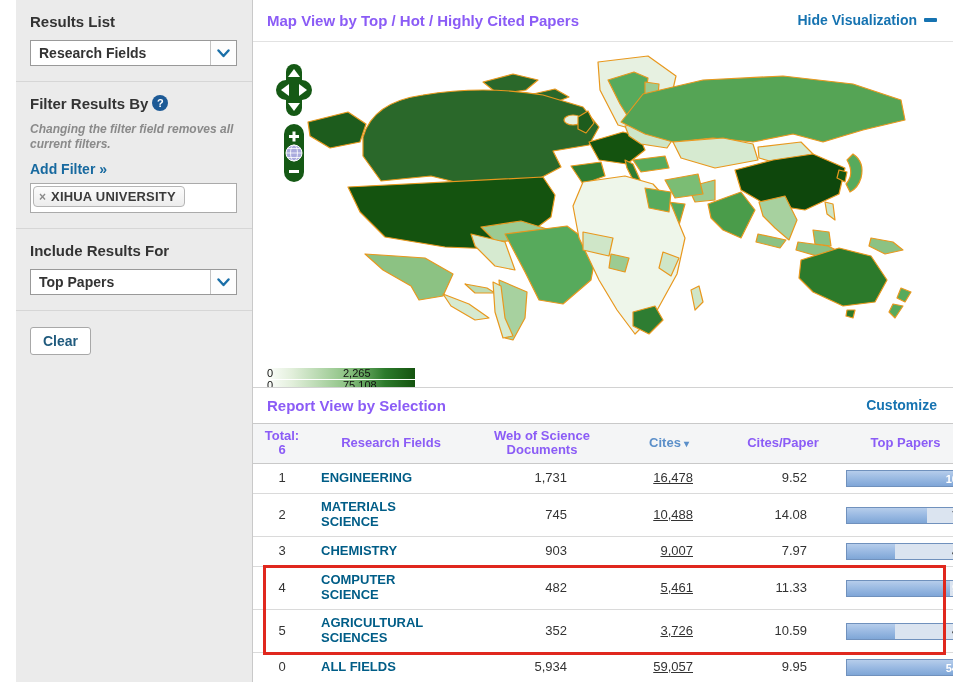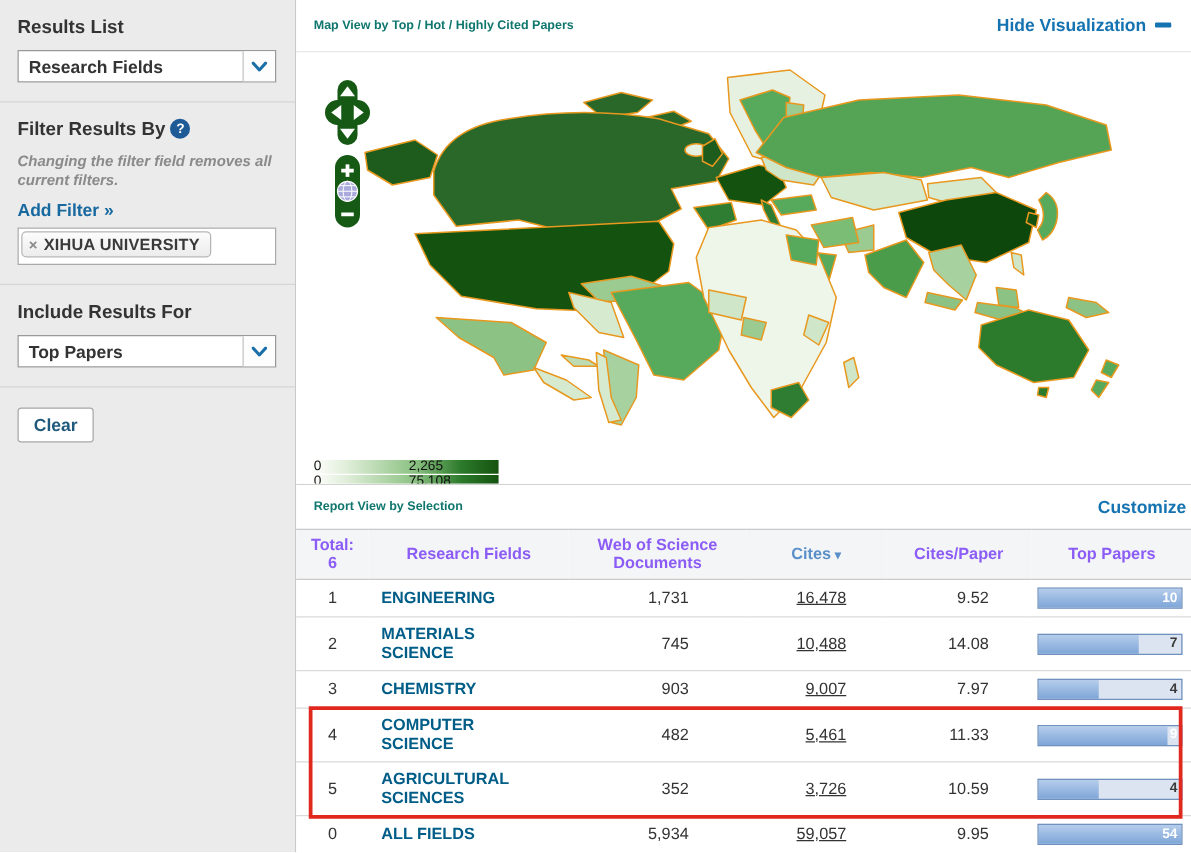--- a/index.html
+++ b/index.html
@@ -1,52 +1,52 @@
 <!DOCTYPE html>
 <html><head>
 <meta charset="utf-8">
 <style>
   * { margin:0; padding:0; box-sizing:border-box; }
   html,body { background:#fff; }
   body { font-family:"Liberation Sans", sans-serif; color:#333; }
   .app { width:953px; height:682px; display:flex; overflow:hidden; background:#fff; border:0; }
 
   
-  .sidebar { width:237px; min-width:237px; background:#ebebeb; border-right:1px solid #c9c9c9; }
+  .sidebar { width:237px; min-width:237px; background:#ebebeb; border-right:1px solid #c9c9c9;margin-left:16px; }
   .sb-section { padding:13px 14px 15px 14px; border-bottom:1px solid #d6d6d6; }
   .sb-title { font-size:15px; font-weight:bold; color:#333; margin-bottom:10px; }
   .dropdown { width:207px; height:26px; background:#fff; border:1px solid #999; display:flex; align-items:center; cursor:pointer; }
   .dd-value { flex:1; font-size:14px; font-weight:bold; color:#333; padding-left:8px; white-space:nowrap; overflow:hidden; }
   .dd-arrow { width:26px; height:100%; border-left:1px solid #c3c3c3; display:flex; align-items:center; justify-content:center; background:#fdfdfd; }
   .note { font-size:12px; font-style:italic; color:#8a8a8a; font-weight:bold; line-height:1.25; margin-bottom:8px; }
   .help-icon { display:inline-block; width:16px; height:16px; border-radius:50%; background:#1d5a96; color:#fff; font-size:11px; font-weight:bold; text-align:center; line-height:16px; vertical-align:2px; margin-left:4px; }
   .add-filter { display:inline-block; font-size:14px; font-weight:bold; color:#17699f; text-decoration:none; margin-bottom:6px; cursor:pointer; }
   .filter-box { width:207px; min-height:30px; background:#fff; border:1px solid #aaa; padding:2px; }
   .filter-tag { display:inline-flex; align-items:center; border:1px solid #b5b5b5; border-radius:4px; background:linear-gradient(#fcfcfc,#ececec); padding:2px 8px 2px 5px; }
   .tag-x { color:#8a8a8a; font-size:12px; font-weight:bold; margin-right:5px; cursor:pointer; }
   .tag-label { font-size:13px; font-weight:bold; color:#3a3a3a; letter-spacing:.2px; }
   .sb-buttons { padding:16px 14px; display:flex; gap:8px; }
   .sb-btn { background:#fff; border:1px solid #a8a8a8; border-radius:3px; font-family:"Liberation Sans",sans-serif; font-size:14px; font-weight:bold; color:#1f5a7d; padding:5px 12px; cursor:pointer; }
 
   
   .main { flex:1; display:flex; flex-direction:column; background:#fff; min-width:0; }
   .map-header { height:45px; display:flex; align-items:center; justify-content:space-between; padding:0 16px 0 14px; border-bottom:1px solid #e2e2e2; }
-  .panel-title { font-size:10px; font-weight:bold; color:#0f766e; }
+  .panel-title { font-size:15px; font-weight:bold; color:#8b5cf6; }
   .blue-link { font-size:14px; font-weight:bold; color:#1673b1; text-decoration:none; cursor:pointer; display:flex; align-items:center; }
   .minus-icon { display:inline-block; width:13px; height:4px; background:#1673b1; border-radius:1px; margin-left:7px; }
 
   .map-area { position:relative; height:373px; overflow:hidden; background:#fff; }
   .map-area svg.world { position:absolute; left:0; top:0; }
 
   .legend { position:absolute; left:12px; bottom:0; width:150px; height:19px; overflow:hidden; }
   .legend-row { position:relative; width:150px; height:11px; margin-bottom:1px; background:linear-gradient(to right,#ffffff,#e2efdb 18%,#8cc283 55%,#2c7a2b 80%,#14530f 100%); }
   .lg-min { position:absolute; left:2px; top:-1px; font-size:11px; color:#111; }
   .lg-max { position:absolute; left:52%; top:-1px; font-size:11px; color:#111;text-align:center; }
 
-  .report-header { height:38px; display:flex; align-items:center; justify-content:space-between; padding:0 4px 0 14px; border-top:1px solid #d2d2d2; }
+  .report-header { height:38px; display:flex; align-items:center; justify-content:space-between; padding:0 16px 0 14px; border-top:1px solid #d2d2d2; }
 
   .table-wrap { position:relative; flex:1; }
   table.report { width:100%; border-collapse:collapse; table-layout:fixed; }
   thead th { background:#f4f5f6; border-top:1px solid #c9c9c9; border-bottom:1px solid #c9c9c9; font-size:13px; font-weight:bold; color:#8b5cf6; text-align:center; padding:5px 2px; line-height:1.15; }
   th.rank-h { width:58px; }
   th.field-h { width:160px; text-align:center; }
   th.docs-h { width:142px; }
   th.cites-h { width:112px; color:#5b8fc9; }
   th.cpp-h { width:116px; }
   th.top-h { width:129px; }

